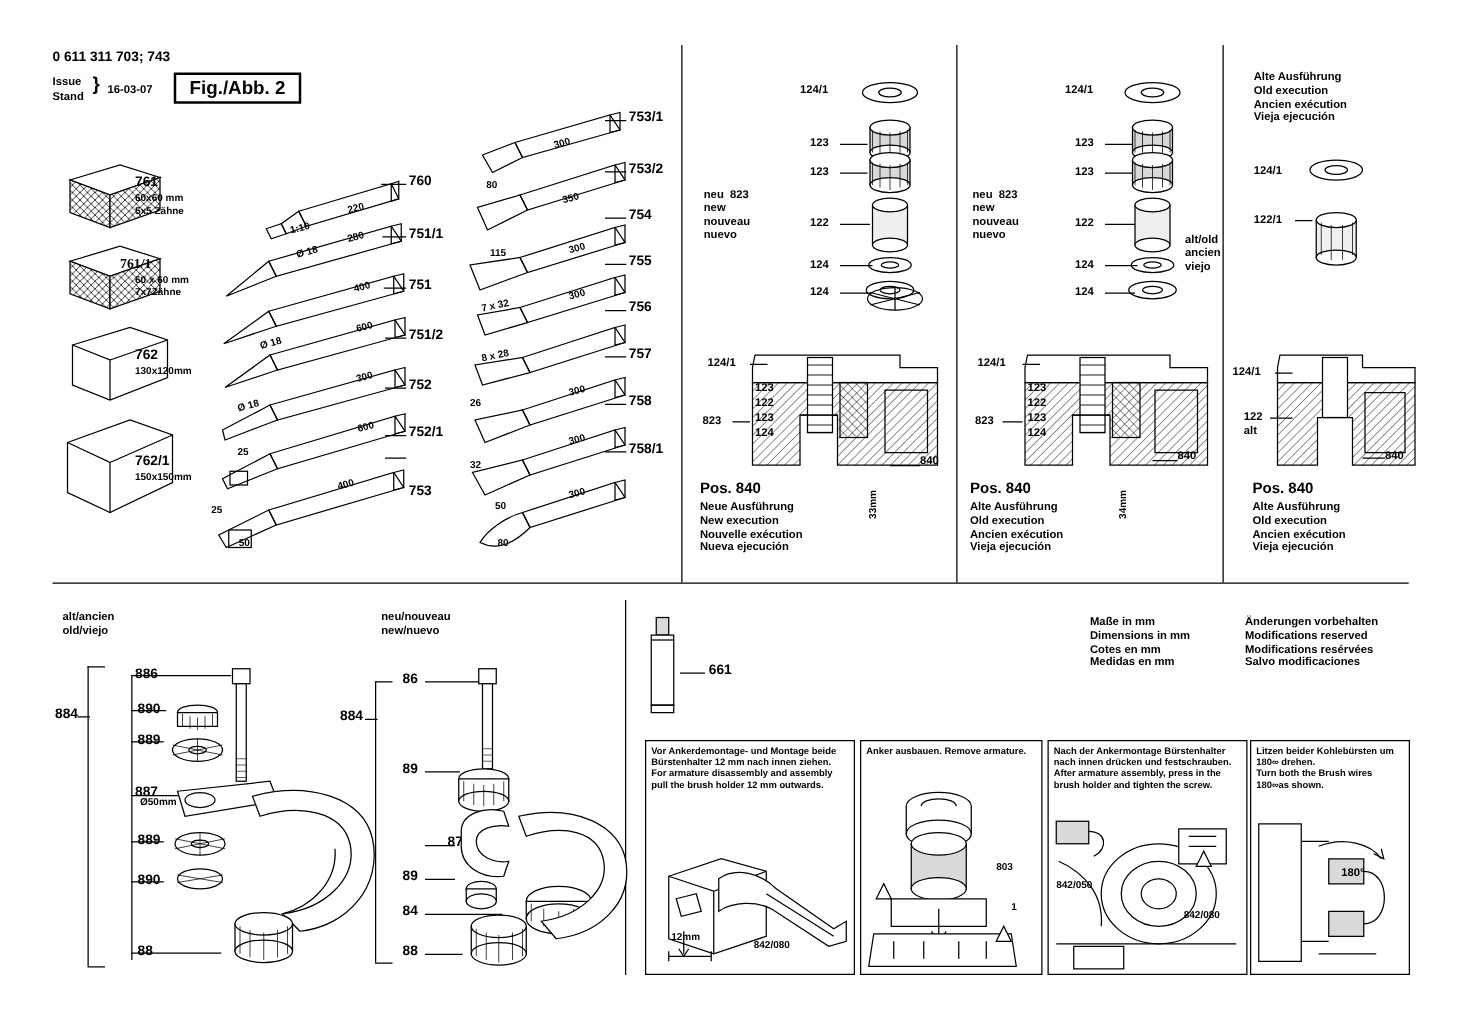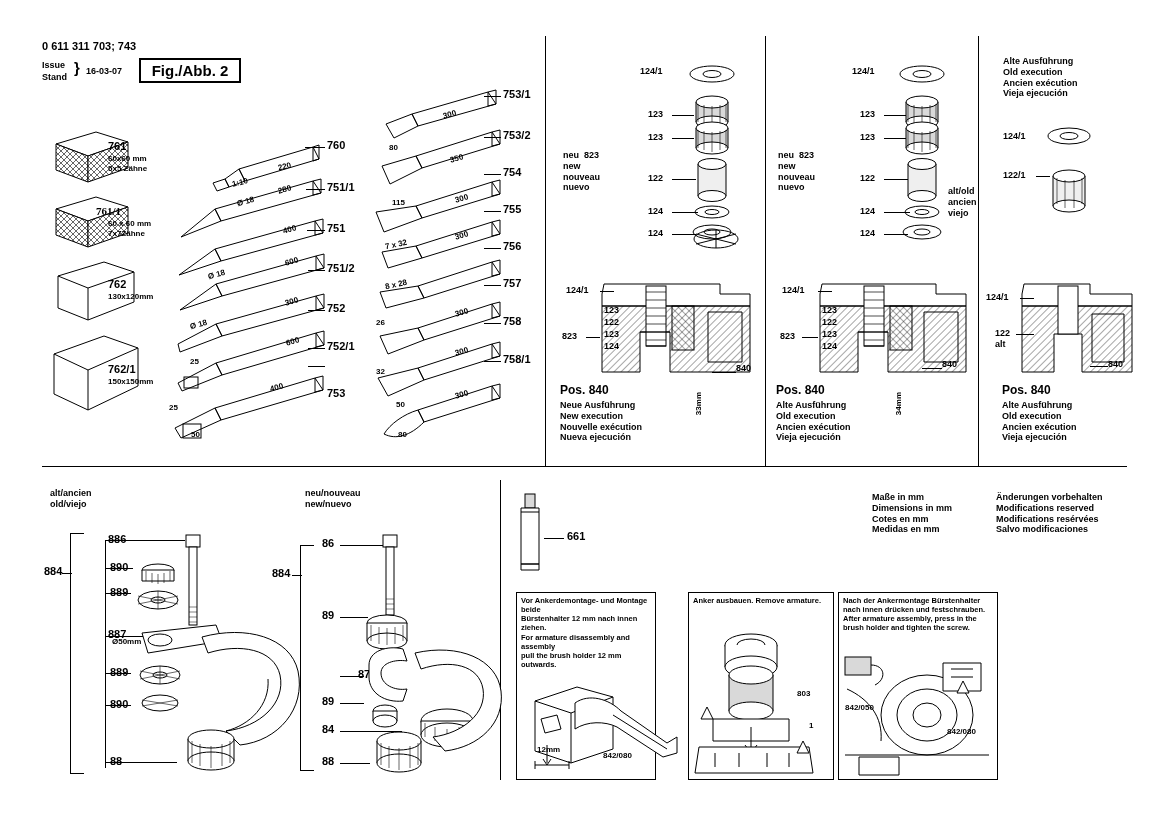--- a/index.html
+++ b/index.html
@@ -646,21 +646,21 @@
 
   <div class="abs lbl-sm" style="left:872px;top:492px;">Maße in mm
 Dimensions in mm
 Cotes en mm
 Medidas en mm</div>
   <div class="abs lbl-sm" style="left:996px;top:492px;">Änderungen vorbehalten
 Modifications reserved
 Modifications resérvées
 Salvo modificaciones</div>
 
-  <div class="panel" style="left:516px;top:592px;width:140px;height:188px;">
+  <div class="panel" style="left:516px;top:592px;width:168px;height:188px;">
     <span class="ptext">Vor Ankerdemontage- und Montage beide
 Bürstenhalter 12 mm nach innen ziehen.
 For armature disassembly and assembly
 pull the brush holder 12 mm outwards.</span>
     <svg style="position:absolute;left:0;top:52px;" width="166" height="134">
       <path class="fillw" d="M18 56 L60 42 L96 52 L96 104 L54 118 L18 106 Z"></path>
       <path class="stroke" d="M18 56 L54 68 L54 118 M54 68 L96 52"></path>
       <path class="fillw" d="M58 58 C 72 48 92 54 104 66 L 150 98 L 160 92 L 160 108 L 146 112 L 100 82 C 88 76 70 76 58 84 Z"></path>
       <path class="stroke" d="M96 70 L150 104"></path>
       <path class="fillw" d="M24 74 L40 70 L44 84 L28 88 Z"></path>
@@ -709,14 +709,31 @@
       <path class="stroke" d="M112 24 L134 24 M112 32 L134 32"></path>
       <path class="fillw" d="M118 48 L130 48 L124 36 Z"></path>
       <path class="stroke" d="M8 44 C 30 54 44 72 42 96"></path>
       <path class="stroke" d="M6 110 L150 110"></path>
       <path class="fillw" d="M20 112 L60 112 L60 130 L20 130 Z"></path>
     </svg>
     <div class="abs lbl-xs" style="left:6px;top:110px;">842/050</div>
     <div class="abs lbl-xs" style="left:108px;top:134px;">842/080</div>
   </div>
 
+  <div class="panel" style="left:1000px;top:592px;width:128px;height:188px;">
+    <span class="ptext">Litzen beider Kohlebürsten um
+180∞ drehen.
+Turn both the Brush wires
+180∞as shown.</span>
+    <svg style="position:absolute;left:0;top:60px;" width="126" height="126">
+      <path class="fillw" d="M6 6 L40 6 L40 116 L6 116 Z"></path>
+      <path class="stroke" d="M40 20 L62 20 M40 100 L62 100"></path>
+      <path class="fillg" d="M62 34 L90 34 L90 54 L62 54 Z"></path>
+      <path class="fillg" d="M62 76 L90 76 L90 96 L62 96 Z"></path>
+      <path class="stroke" d="M90 44 C 112 44 112 86 90 86"></path>
+      <path class="stroke" d="M54 24 C 74 16 96 22 104 34"></path>
+      <path class="stroke" d="M98 30 L106 34 L104 26"></path>
+      <path class="stroke" d="M54 110 L100 110"></path>
+    </svg>
+    <div class="abs lbl-xs" style="left:72px;top:100px;font-size:9px;">180°</div>
+  </div>
 
 </div>
 
 </body></html>

